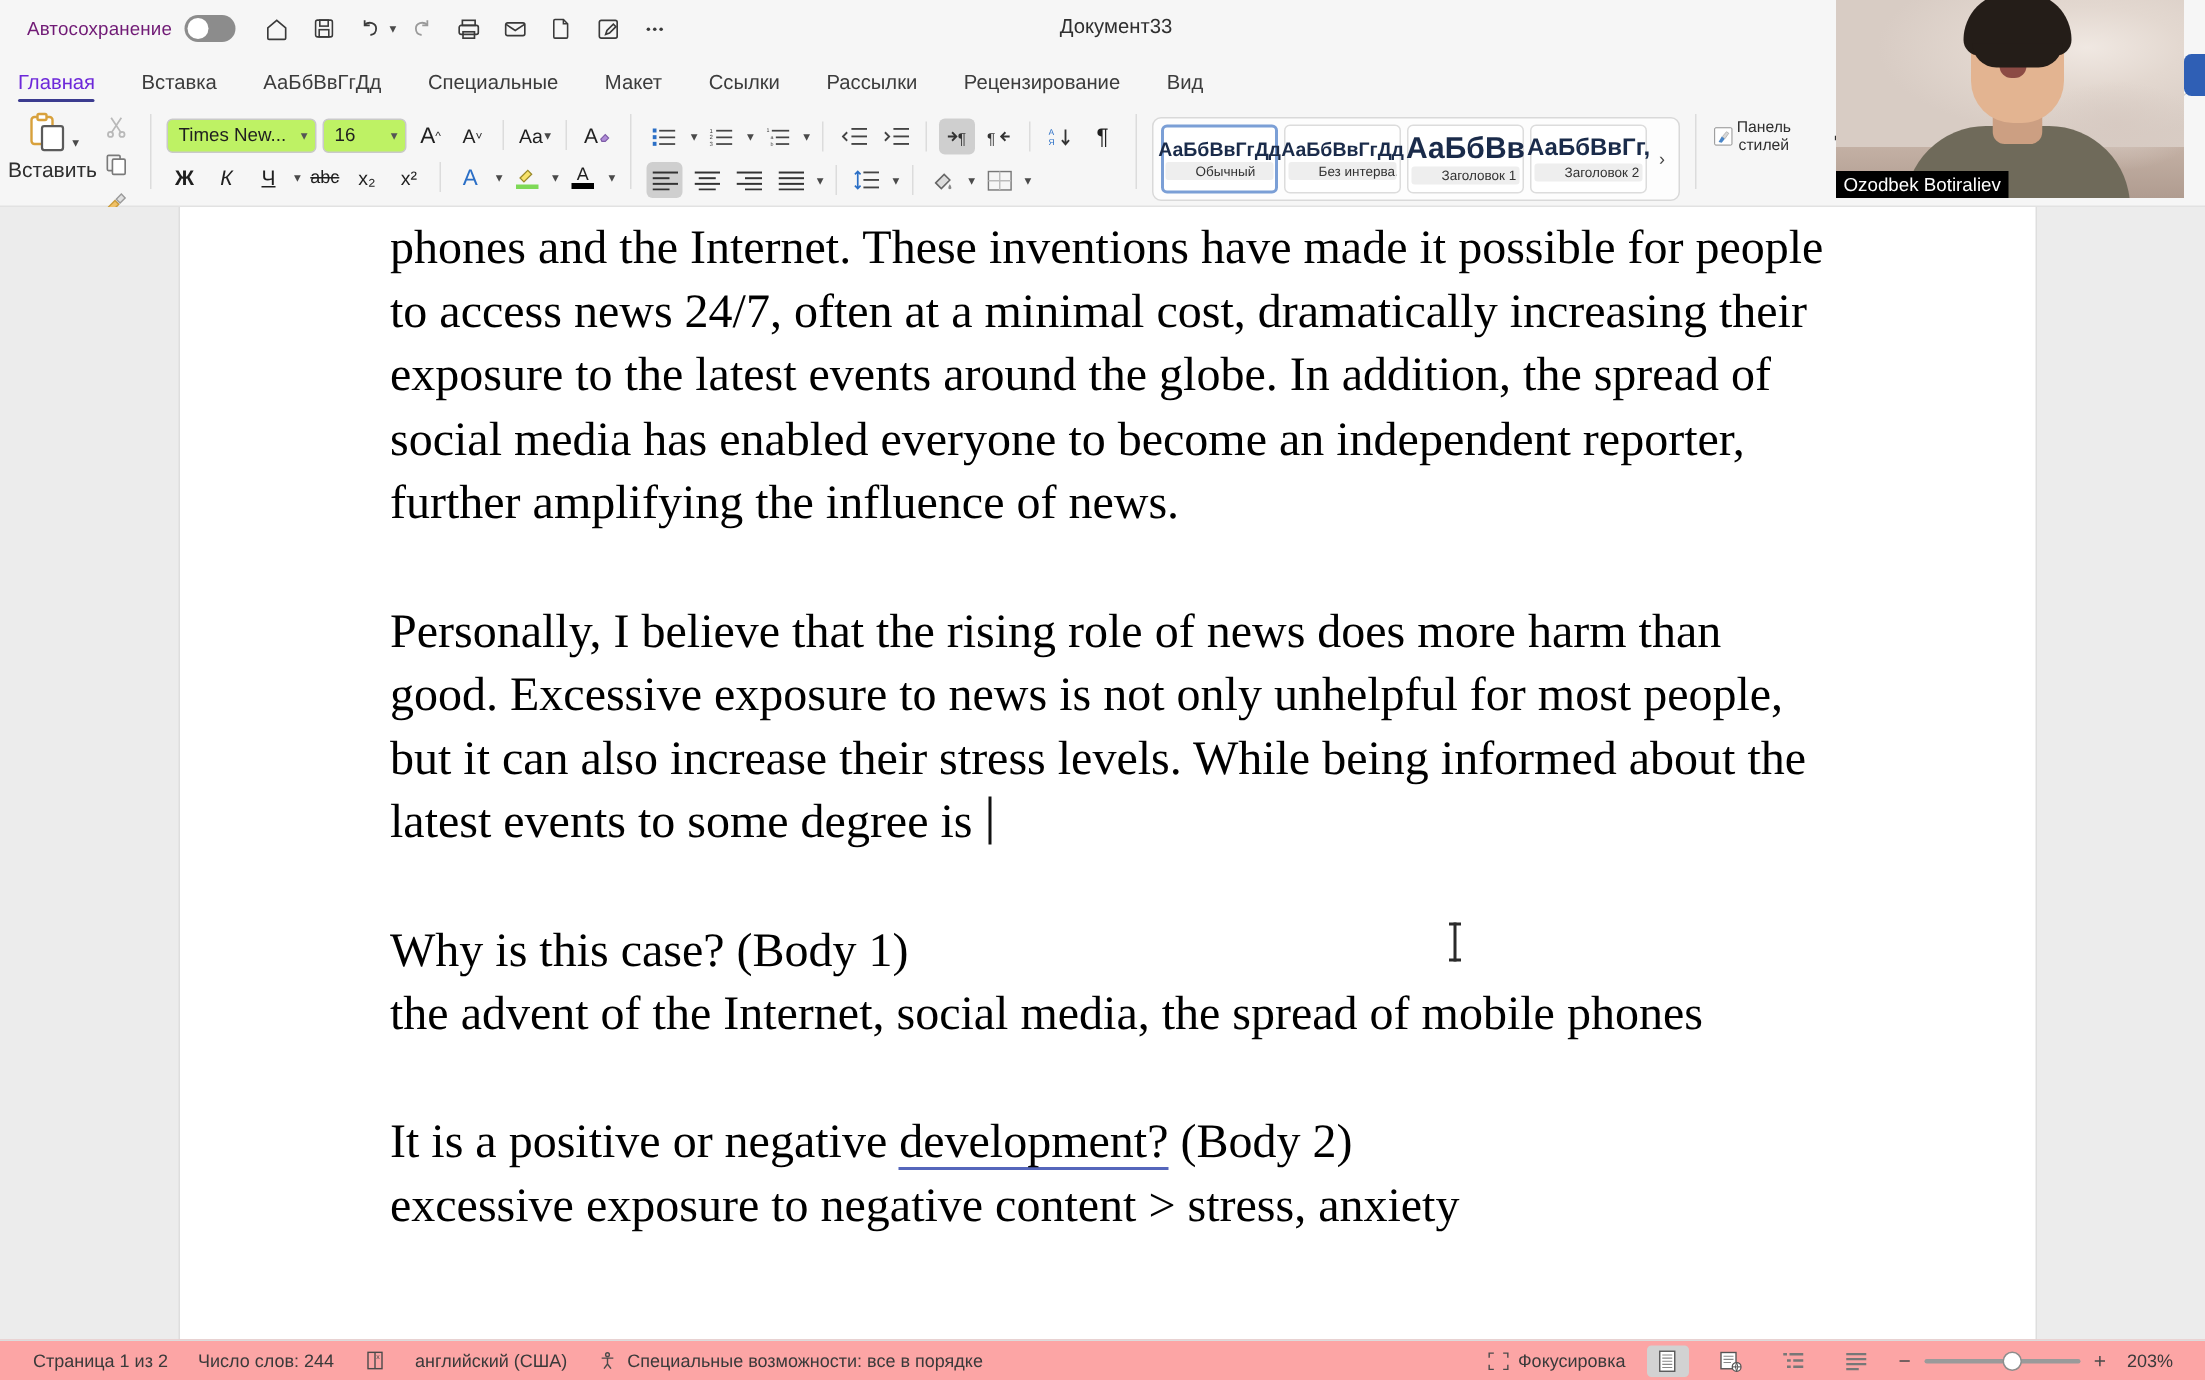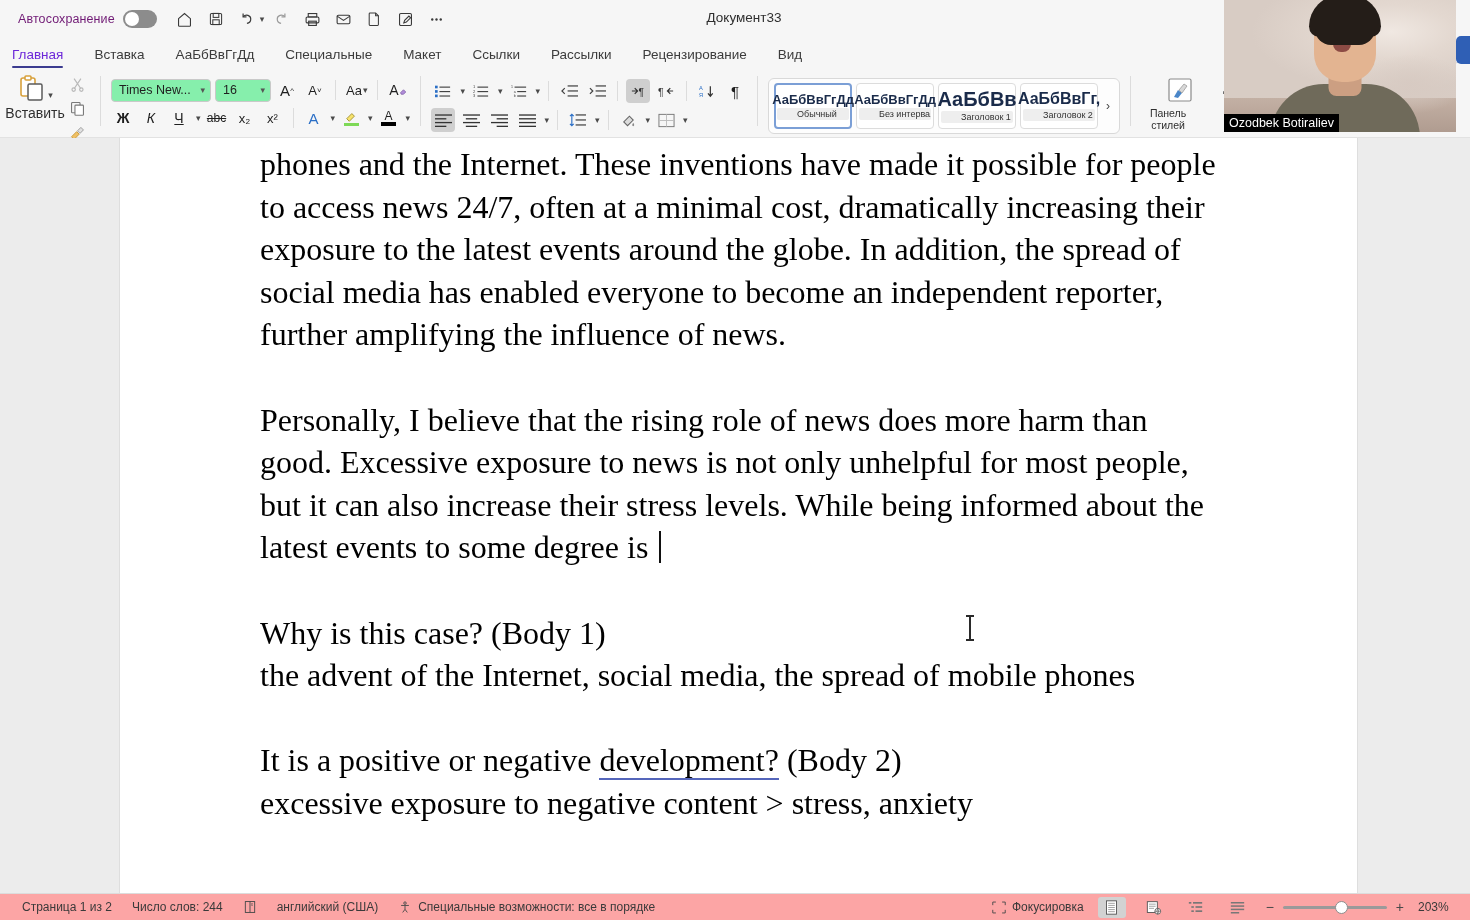--- a/index.html
+++ b/index.html
@@ -81,21 +81,21 @@
   .paste-col { display: flex; flex-direction: column; align-items: center; width: 58px; padding-top: 2px; }
   .paste-icon-row { display: flex; align-items: flex-start; }
   .paste-caret { font-size: 9px; color: #4a4a4a; margin-top: 16px; margin-left: 1px; }
   .paste-label { font-size: 14px; color: #2f2f2f; margin-top: 1px; }
   .clip-col { display: flex; flex-direction: column; align-items: center; gap: 3px; padding-top: 4px; width: 26px; }
 
   
   .fgroup { display: flex; flex-direction: column; gap: 4px; padding-top: 6px; }
   .frow { display: flex; align-items: center; gap: 4px; }
   .combo {
-    height: 23px; border: 1px solid #c9c9c9; border-radius: 4px; background: #86efac;
+    height: 23px; border: 1px solid #c9c9c9; border-radius: 4px; background: #bef264;
     display: flex; align-items: center; justify-content: space-between;
     padding: 0 5px 0 7px; font-size: 12.5px; color: #1f1f1f;
   }
   .combo .cv { white-space: nowrap; overflow: hidden; }
   .combo .cc { font-size: 9px; color: #555; margin-left: 6px; }
   .font-name { width: 100px; }
   .font-size { width: 56px; }
   .ico-btn {
     min-width: 24px; height: 24px; display: flex; align-items: center; justify-content: center;
     border-radius: 4px; font-size: 14px; color: #1f1f1f; padding: 0 2px;
@@ -116,21 +116,21 @@
     width: 78px; height: 46px; border: 1px solid #dcdcdc; border-radius: 4px; background: #ffffff;
     display: flex; flex-direction: column; align-items: center; justify-content: center; gap: 2px;
   }
   .style-card.sel { border: 2px solid #7b9fd6; }
   .style-card .sp { color: #1a2b4a; line-height: 1; }
   .style-card .sn {
     font-size: 9px; color: #333; background: #eeeeee; border-radius: 2px;
     padding: 1px 20px; max-width: 72px; overflow: hidden; white-space: nowrap;
   }
   .gal-more { font-size: 12px; color: #444; padding: 0 4px; }
-  .styles-pane { display: flex; flex-direction: column; align-items: flex-end; width: 54px; padding-top: 6px; }
+  .styles-pane { display: flex; flex-direction: row; align-items: flex-start; width: 54px; padding-top: 6px; }
   .styles-pane .lbl { font-size: 10.5px; color: #2f2f2f; text-align: center; line-height: 1.15; margin-top: 1px; }
   .dictate { display: flex; flex-direction: column; align-items: center; width: 50px; padding-top: 10px; }
   .dictate .lbl { font-size: 10.5px; color: #2f2f2f; }
 
   
   .docarea {
     position: absolute; left: 0; top: 138px; width: 1470px; height: 755px;
     background: #ececec; overflow: hidden;
   }
   .page {

